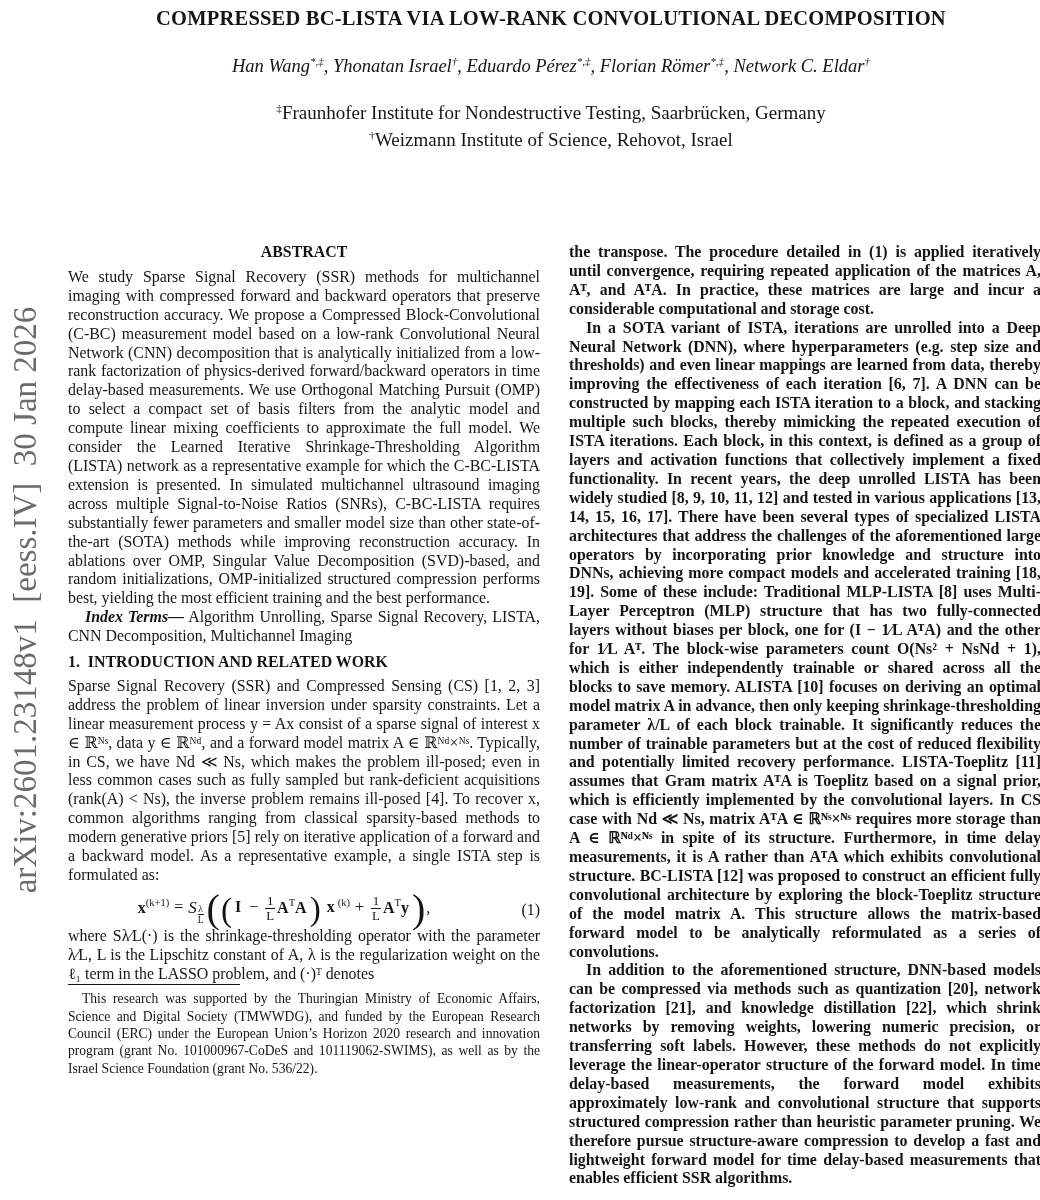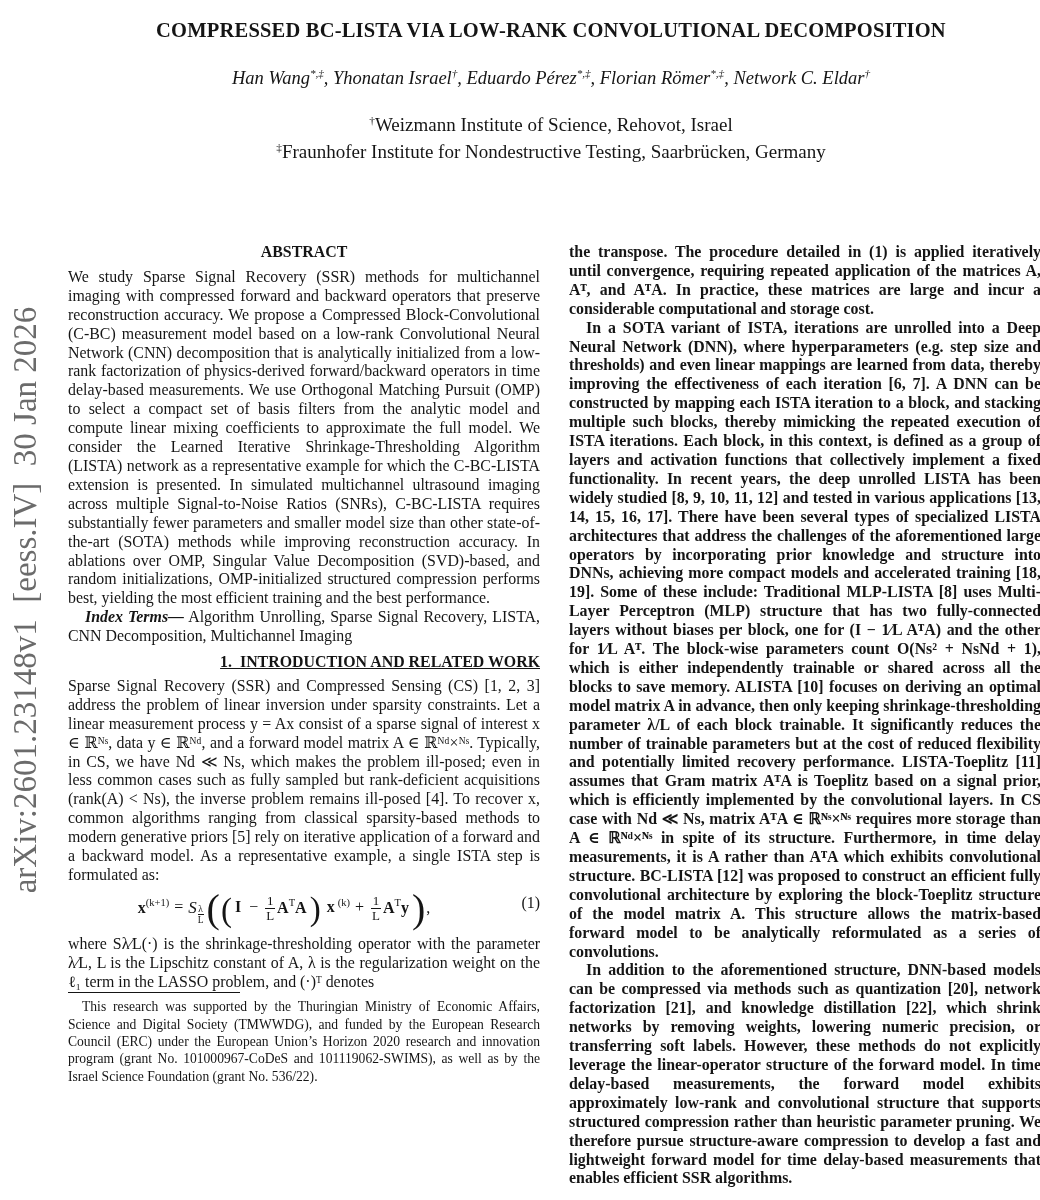--- a/index.html
+++ b/index.html
@@ -9,39 +9,39 @@
     font-family:"Liberation Serif","DejaVu Serif",serif;
   }
   
   .arxiv-strip{
     position:absolute;left:2px;top:0;width:1200px;height:46px;
     transform-origin:0 0;transform:rotate(-90deg) translateX(-1200px);
     text-align:center;line-height:46px;
     font-size:33px;color:#6b6b6b;white-space:nowrap;
   }
   
-  .header{position:absolute;left:62px;top:12px;width:978px;text-align:center;}
+  .header{position:absolute;left:62px;top:0;width:978px;text-align:center;}
   .title{margin-top:7px;font-size:20.5px;font-weight:bold;letter-spacing:.2px;}
   .authors{margin-top:26px;font-size:18.5px;font-style:italic;}
   .authors sup,.affils sup{font-size:60%;line-height:0;vertical-align:super;}
   .author{white-space:nowrap;}
   .affils{margin-top:23px;font-size:19px;line-height:26.5px;font-style:normal;}
   
   .col{position:absolute;top:243px;width:472px;font-size:15.9px;line-height:18.9px;
        text-align:justify;hyphens:auto;}
   .col-left{left:68px;}
   .col-right{left:569px;font-weight:bold;}
   .col p{margin:0;}
   .ind{text-indent:17px;}
   .center-head{font-weight:bold;text-align:center;margin:0 0 6px 0;}
-  .sec-head{font-weight:bold;text-align:right;margin:7px 0 5px 0;text-decoration:underline;}
+  .sec-head{font-weight:bold;text-align:left;margin:7px 0 5px 0;}
   .index-terms{margin-top:6px;text-indent:17px;}
   .it-label{font-weight:bold;font-style:italic;}
   
-  .equation{display:flex;margin:9px 0 9px 0;text-align:left;}
+  .equation{display:flex;align-items:center;margin:9px 0 1px 0;text-align:left;}
   .eq-body{flex:1;text-align:center;white-space:nowrap;font-size:16px;}
   .eq-num{width:40px;text-align:right;}
   .mb{font-weight:bold;}
   .cal{font-style:italic;font-size:17px;}
   .eq-body sup{font-size:10.5px;line-height:0;}
   .frac{display:inline-block;vertical-align:-8px;text-align:center;
         font-size:13px;line-height:1.12;margin:0 2px;}
   .frac .den{display:block;border-top:1px solid #151515;padding:0 1px;}
   .frac .num{display:block;padding:0 1px;}
   .sfrac{display:inline-block;vertical-align:-11px;text-align:center;
@@ -67,22 +67,22 @@
 
   <div class="authors">
     <span class="author"><span>Han Wang</span><sup>*,‡</sup><span>, </span></span>
     <span class="author"><span>Yhonatan Israel</span><sup>†</sup><span>, </span></span>
     <span class="author"><span>Eduardo Pérez</span><sup>*,‡</sup><span>, </span></span>
     <span class="author"><span>Florian Römer</span><sup>*,‡</sup><span>, </span></span>
     <span class="author"><span>Network C. Eldar</span><sup>†</sup></span>
   </div>
 
   <div class="affils">
+    <div><sup>‡</sup><span>Fraunhofer Institute for Nondestructive Testing, Saarbrücken, Germany</span></div>
     <div><sup>†</sup><span>Weizmann Institute of Science, Rehovot, Israel</span></div>
-    <div><sup>‡</sup><span>Fraunhofer Institute for Nondestructive Testing, Saarbrücken, Germany</span></div>
   </div>
 </div>
 
 <div class="col col-left">
   <div class="center-head">ABSTRACT</div>
   <p>We study Sparse Signal Recovery (SSR) methods for multichannel imaging with compressed forward and backward operators that preserve reconstruction accuracy. We propose a Compressed Block-Convolutional (C-BC) measurement model based on a low-rank Convolutional Neural Network (CNN) decomposition that is analytically initialized from a low-rank factorization of physics-derived forward/backward operators in time delay-based measurements. We use Orthogonal Matching Pursuit (OMP) to select a compact set of basis filters from the analytic model and compute linear mixing coefficients to approximate the full model. We consider the Learned Iterative Shrinkage-Thresholding Algorithm (LISTA) network as a representative example for which the C-BC-LISTA extension is presented. In simulated multichannel ultrasound imaging across multiple Signal-to-Noise Ratios (SNRs), C-BC-LISTA requires substantially fewer parameters and smaller model size than other state-of-the-art (SOTA) methods while improving reconstruction accuracy. In ablations over OMP, Singular Value Decomposition (SVD)-based, and random initializations, OMP-initialized structured compression performs best, yielding the most efficient training and the best performance.</p>
 
   <p class="index-terms"><span class="it-label">Index Terms—</span><span> Algorithm Unrolling, Sparse Signal Recovery, LISTA, CNN Decomposition, Multichannel Imaging</span></p>
 
   <div class="sec-head">1.&nbsp;&nbsp;INTRODUCTION AND RELATED WORK</div>

